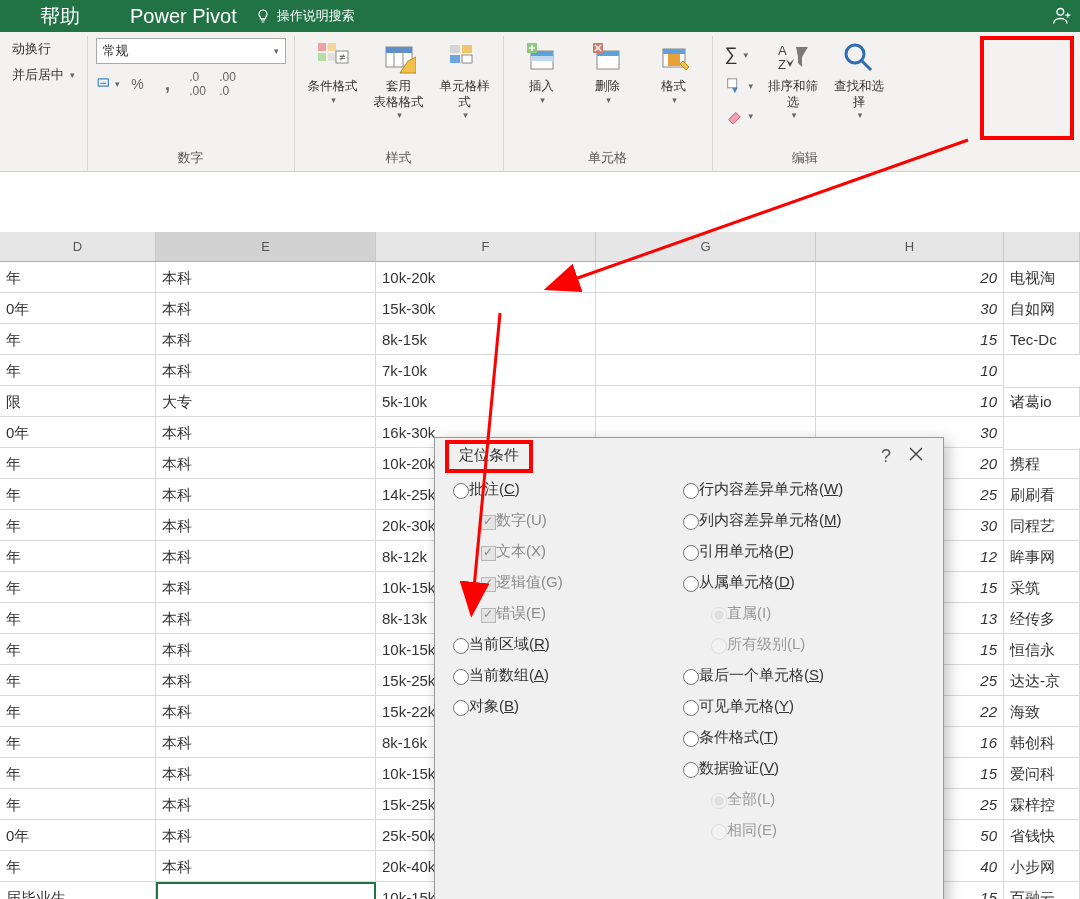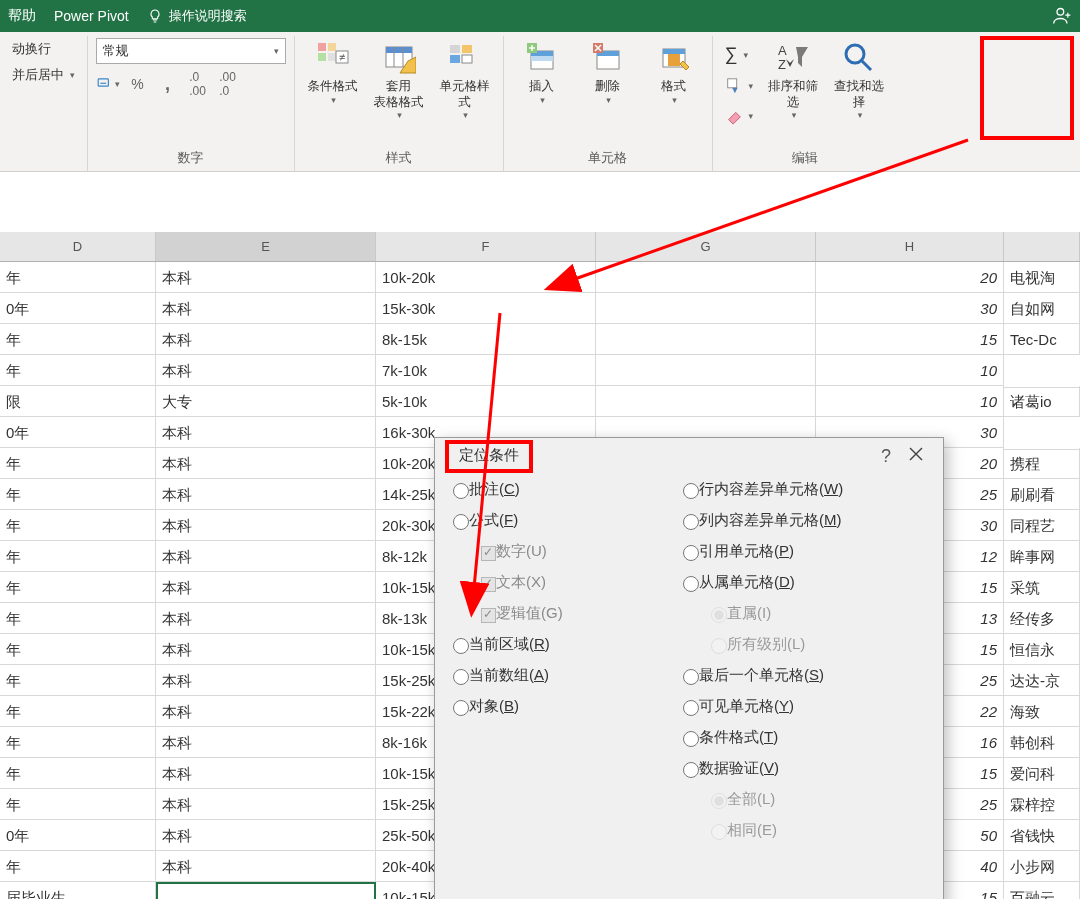--- a/index.html
+++ b/index.html
@@ -1,19 +1,19 @@
 <!DOCTYPE html>
 <html><head>
 <meta charset="utf-8">
 <style>
   * { box-sizing: border-box; margin: 0; padding: 0; }
   body { font-family: "Microsoft YaHei", "Segoe UI", sans-serif; font-size: 13px; background: #fff; color: #333; width: 1080px; height: 899px; overflow: hidden; position: relative; }
   
   .menubar { background: #217346; color: #fff; height: 32px; display: flex; align-items: center; padding: 0 8px; gap: 18px; }
-  .menubar-item { cursor: pointer; font-size: 14px; }
+  .menubar-item { cursor: pointer; font-size: 20px; margin-left: 32px; }
   .menubar-search { display: flex; align-items: center; gap: 6px; }
   .bulb { width: 16px; height: 16px; }
   .user-icon { margin-left: auto; }
   
   .ribbon { background: #f3f2f1; height: 140px; border-bottom: 1px solid #d0d0d0; display: flex; padding: 4px 0 0 0; }
   .rgroup { display: flex; flex-direction: column; align-items: center; padding: 2px 8px 4px 8px; border-right: 1px solid #d8d6d4; height: 100%; }
   .rgroup-body { flex: 1; display: flex; align-items: flex-start; gap: 6px; }
   .rgroup-label { font-size: 13px; color: #5a5a5a; margin-top: 2px; }
   .big-btn { display: flex; flex-direction: column; align-items: center; justify-content: flex-start; width: 60px; padding: 2px 0; cursor: pointer; }
   .big-btn .ic { width: 36px; height: 36px; display:flex; align-items:center; justify-content:center; }
@@ -450,35 +450,35 @@
           </svg>
       </span>
     </div>
     <div class="dlg-body">
       <div class="opts">
         <div class="optcol" id="optsL" style="width:210px">
             <label class="radio">
               <input type="radio" style="">
               <span>批注(<u>C</u>)</span>
             </label>
-            <label class="radio">
-              <input type="radio" style="">
-              <span>公式(<u>F</u>)</span>
-            </label>
             <label class="radio sub">
               <span class="chk"></span>
               <span>数字(U)</span>
             </label>
             <label class="radio sub">
               <span class="chk"></span>
               <span>文本(X)</span>
             </label>
             <label class="radio sub">
               <span class="chk"></span>
               <span>逻辑值(G)</span>
+            </label>
+            <label class="radio sub">
+              <span class="chk"></span>
+              <span>错误(E)</span>
             </label>
             <label class="radio">
               <input type="radio" style="">
               <span>当前区域(<u>R</u>)</span>
             </label>
             <label class="radio">
               <input type="radio" style="">
               <span>当前数组(<u>A</u>)</span>
             </label>
             <label class="radio">

